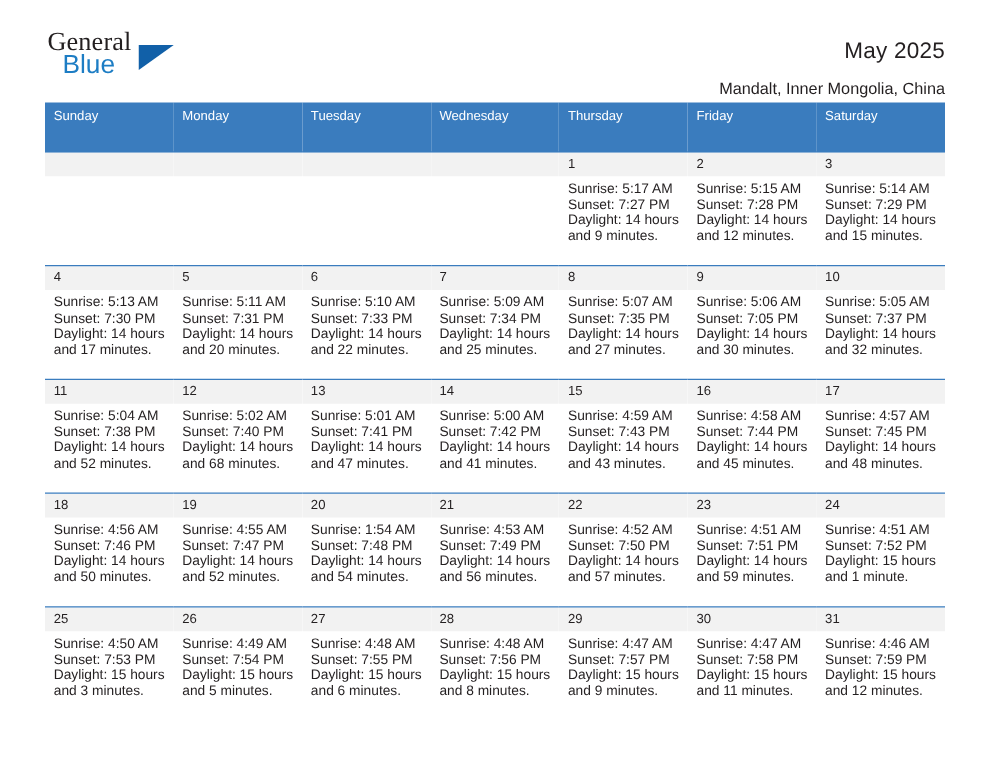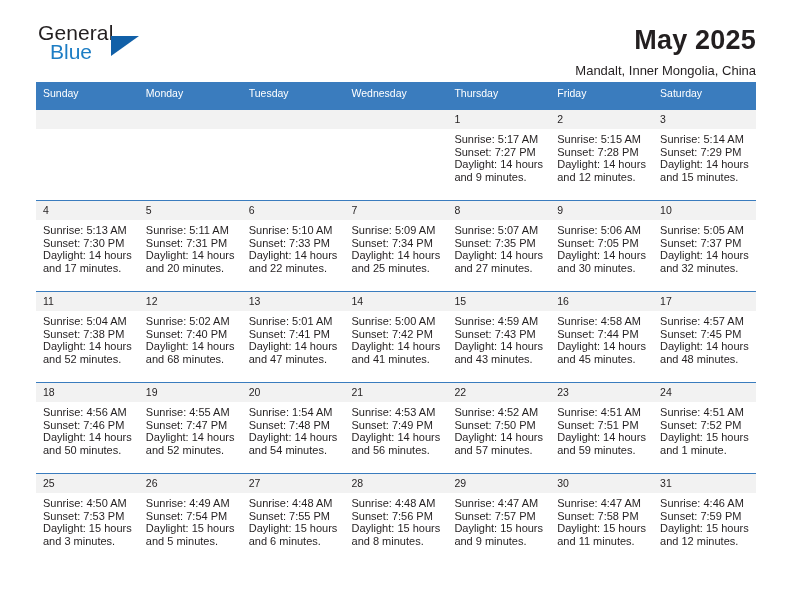--- a/index.html
+++ b/index.html
@@ -36,20 +36,21 @@
     width: 120px;
     height: 52px;
     padding-left: 2px;
   }
   .brand-general {
     font-size: 21px;
     color: #231f20;
     letter-spacing: 0.1px;
     line-height: 22px;
     display: block;
+    font-family: Liberation Serif, serif;
   }
   .brand-blue {
     font-size: 21px;
     color: #1d7dc4;
     line-height: 22px;
     display: block;
     margin-left: 12px;
     margin-top: -3px;
   }
   .brand-triangle {
@@ -59,24 +60,24 @@
     width: 0;
     height: 0;
     border-left: 28px solid #1160a8;
     border-bottom: 20px solid transparent;
   }
   .title-block {
     text-align: right;
     padding-top: 2px;
   }
   .cal-title {
-    font-size: 27px;
+    font-size: 18px;
     color: #231f20;
     line-height: 32px;
-    font-weight: bold;
+    font-weight: normal;
     margin: 0;
     letter-spacing: 0.2px;
   }
   .cal-subtitle {
     font-size: 13px;
     color: #231f20;
     line-height: 18px;
     margin: 6px 0 16px 0;
     font-weight: normal;
   }
@@ -87,21 +88,21 @@
     border-collapse: collapse;
     table-layout: fixed;
     margin-top: 8px;
   }
   .calendar th {
     background: #3a7cbe;
     color: #ffffff;
     font-size: 10.5px;
     font-weight: normal;
     text-align: left;
-    padding: 5px 0 10px 7px;
+    padding: 5px 0 22px 7px;
     height: 19px;
     box-sizing: border-box;
     border: none;
   }
   .calendar td {
     vertical-align: top;
     width: 102.85px;
     height: 90px;
     padding: 0;
     border-top: 1px solid #3a7cbe;

